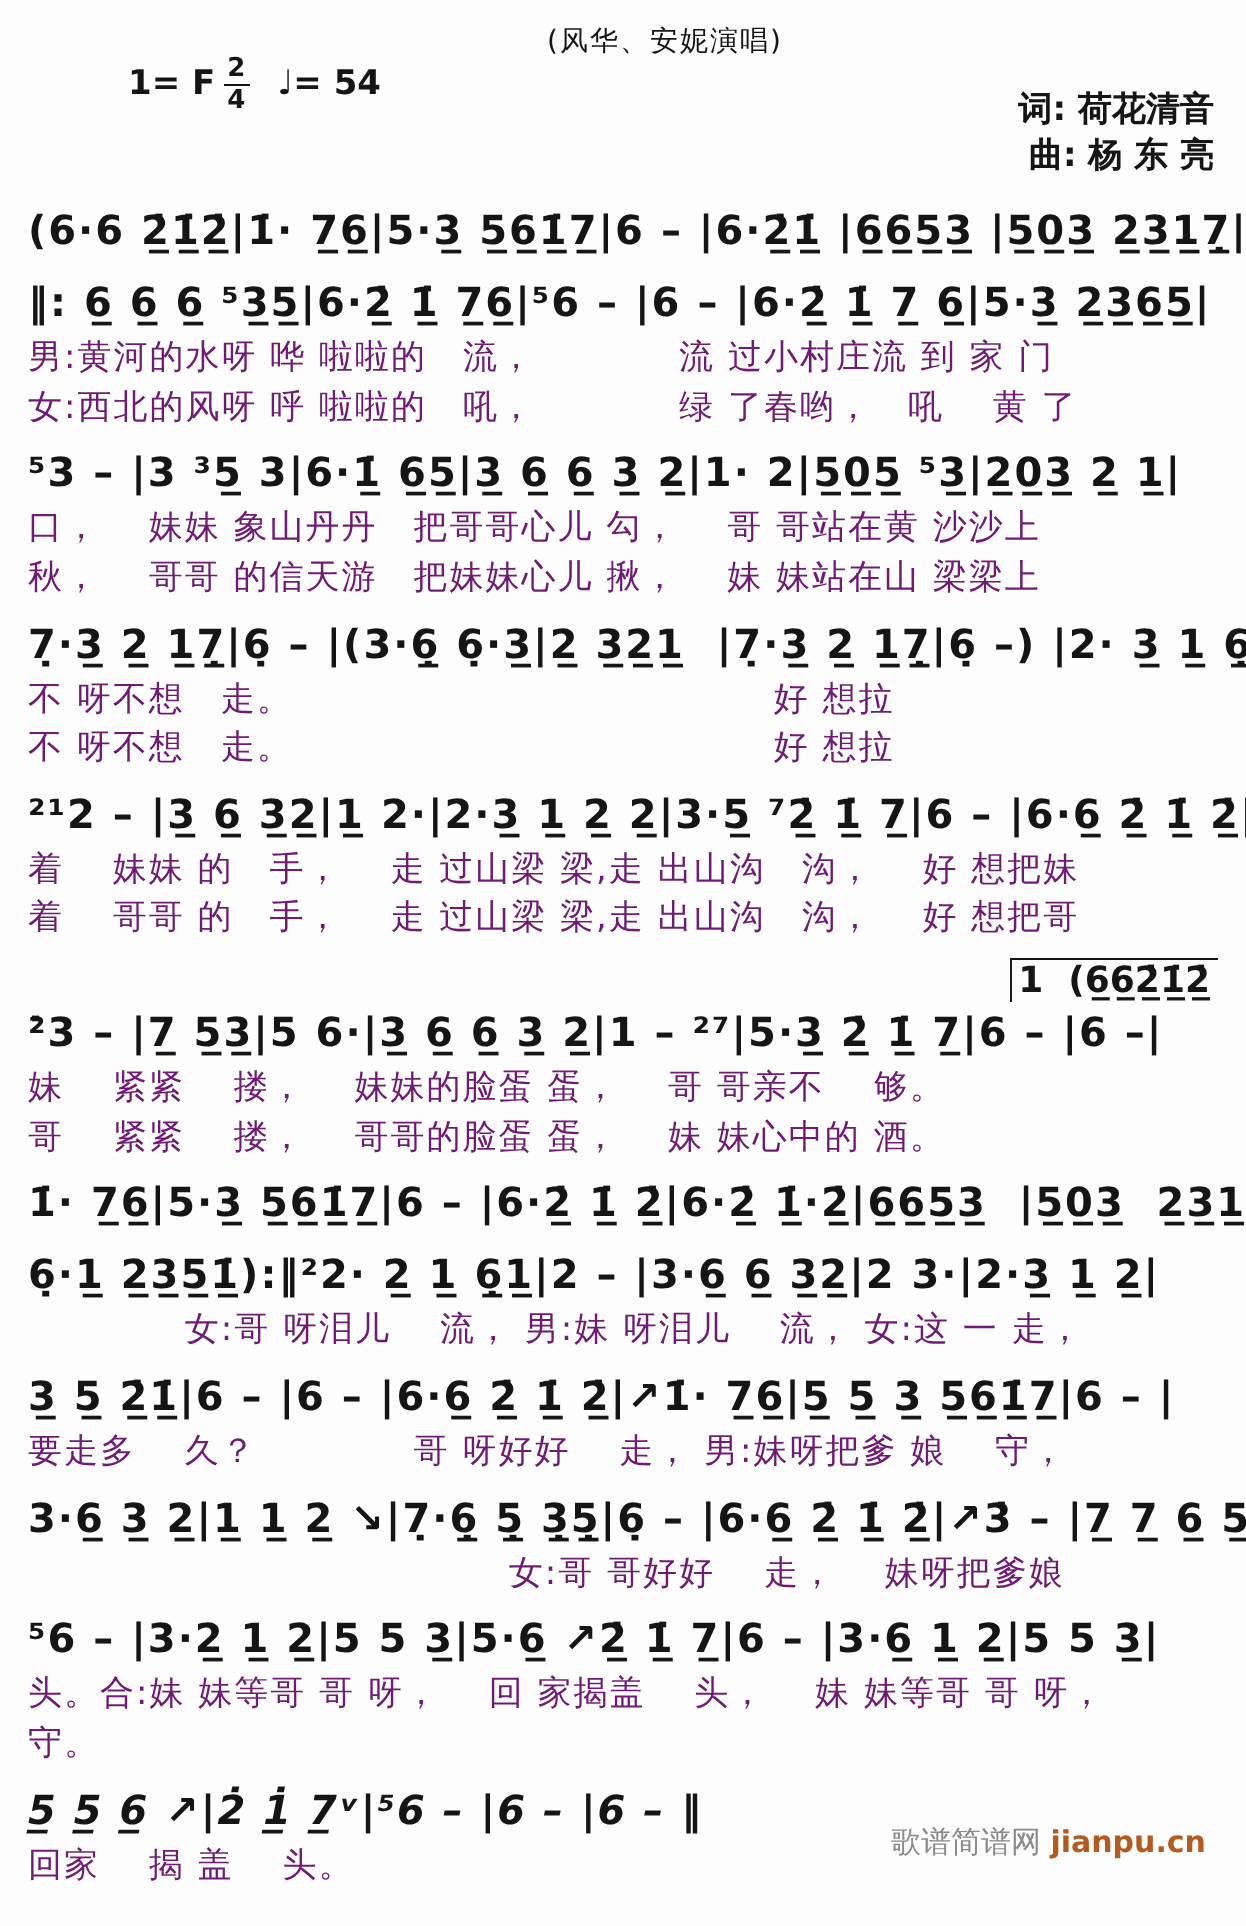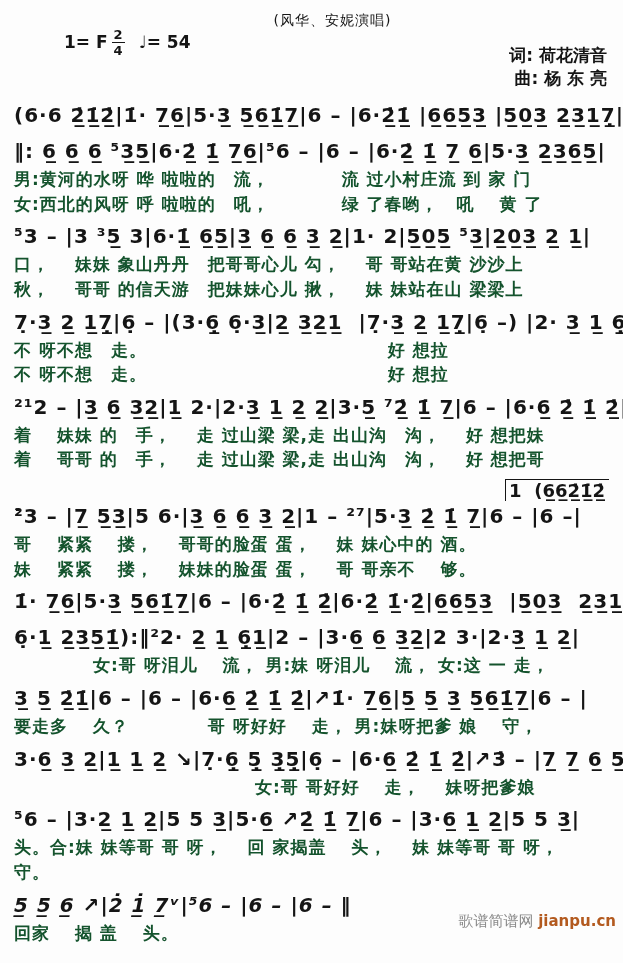--- a/index.html
+++ b/index.html
@@ -26,36 +26,36 @@
   .subtitle{font-size:14px;margin-top:2px;letter-spacing:1px;}
   .credits{position:absolute;right:2px;top:34px;text-align:right;font-size:17px;line-height:1.35;font-weight:600;}
   
   .systems{margin-top:2px;}
   .system{margin-bottom:5px;}
   .notation{
     font-size:20px;font-weight:700;letter-spacing:1px;
     white-space:pre;line-height:1.55;
   }
   .lyric{
-    font-size:17px;font-weight:700;letter-spacing:1px;
-    white-space:pre;line-height:1.45;color:#14532d;
+    font-size:17px;font-weight:400;letter-spacing:1px;
+    white-space:pre;line-height:1.45;color:#701a75;
   }
   .ending-row{
     display:flex;justify-content:flex-end;height:24px;align-items:flex-end;
   }
   .ending-label{
     font-size:18px;font-weight:700;white-space:pre;
     border-top:1.5px solid #151515;border-left:1.5px solid #151515;
     padding:0 4px 0 3px;line-height:1.2;
   }
   .row-flex{display:flex;justify-content:space-between;align-items:center;font-style:italic;}
   .scribe{font-size:19px;font-weight:700;white-space:pre;letter-spacing:1px;}
   
   .footer{
-    position:absolute;right:7px;bottom:14px;
+    position:absolute;right:20px;bottom:14px;
     font-size:15px;color:#8a8a8a;white-space:pre;
   }
   .sitelink{font-weight:700;text-decoration:none;}
 </style>
 </head>
 <body>
 
 <div class="page">
 
   <div class="header">
@@ -99,22 +99,22 @@
       <div class="notation">²¹2 – |3̲ 6̲ 3̲2̲|1̲ 2·|2·3̲ 1̲ 2̲ 2̲|3·5̲ ⁷2̲̇ 1̲̇ 7̲|6 – |6·6̲ 2̲̇ 1̲̇ 2̲̇|</div>
       <div class="lyric">着　 妹妹 的　手，　 走 过山梁 梁,走 出山沟　沟，　 好 想把妹</div>
       <div class="lyric">着　 哥哥 的　手，　 走 过山梁 梁,走 出山沟　沟，　 好 想把哥</div>
     </div>
 
     <div class="system">
       <div class="ending-row">
         <span class="ending-label">1  (6̲6̲2̲̇1̲̇2̲̇</span>
       </div>
       <div class="notation">²̇3 – |7̲ 5̲3̲|5 6·|3̲ 6̲ 6̲ 3̲ 2̲|1 – ²⁷|5·3̲ 2̲̇ 1̲̇ 7̲|6 – |6 –|</div>
+      <div class="lyric">妹　 紧紧　 搂，　 妹妹的脸蛋 蛋，　 哥 哥亲不　 够。</div>
       <div class="lyric">哥　 紧紧　 搂，　 哥哥的脸蛋 蛋，　 妹 妹心中的 酒。</div>
-      <div class="lyric">妹　 紧紧　 搂，　 妹妹的脸蛋 蛋，　 哥 哥亲不　 够。</div>
     </div>
 
     <div class="system">
       <div class="notation">1̇· 7̲6̲|5·3̲ 5̲6̲1̲̇7̲|6 – |6·2̲̇ 1̲̇ 2̲̇|6·2̲̇ 1̲̇·2̲̇|6̲6̲5̲3̲  |5̲0̲3̲  2̲3̲1̲7̣̲|</div>
     </div>
 
     <div class="system">
       <div class="notation">6̣·1̲ 2̲3̲5̲1̲̇):‖²2· 2̲ 1̲ 6̣̲1̲|2 – |3·6̲ 6̲ 3̲2̲|2 3·|2·3̲ 1̲ 2̲|</div>
       <div class="lyric">　　　　 女:哥 呀泪儿　 流， 男:妹 呀泪儿　 流， 女:这 一 走，</div>
     </div>

